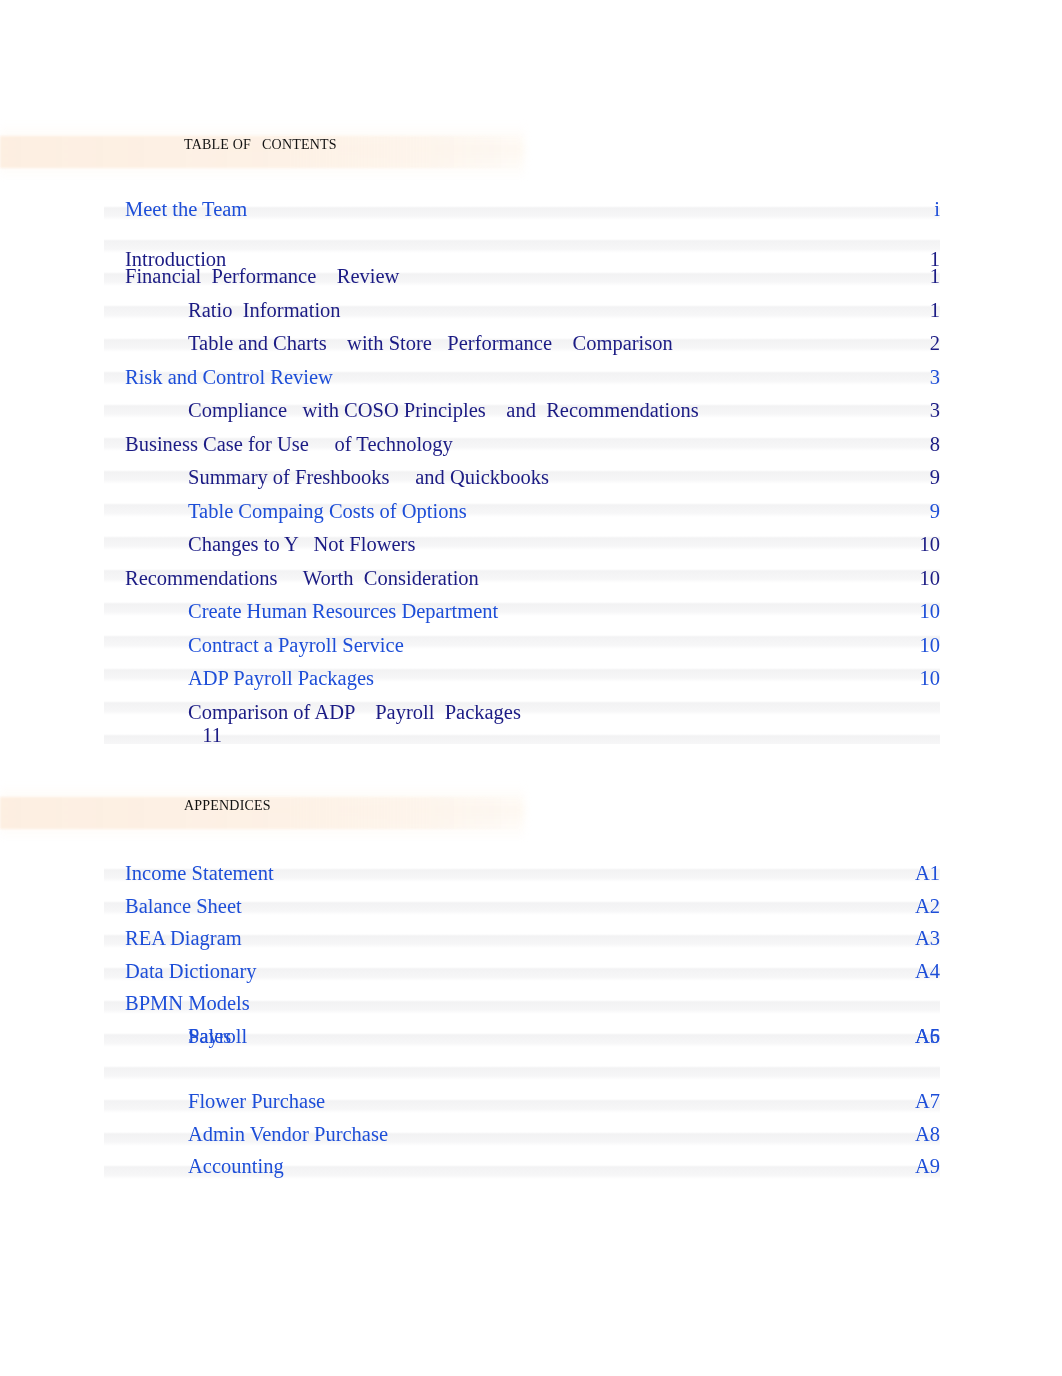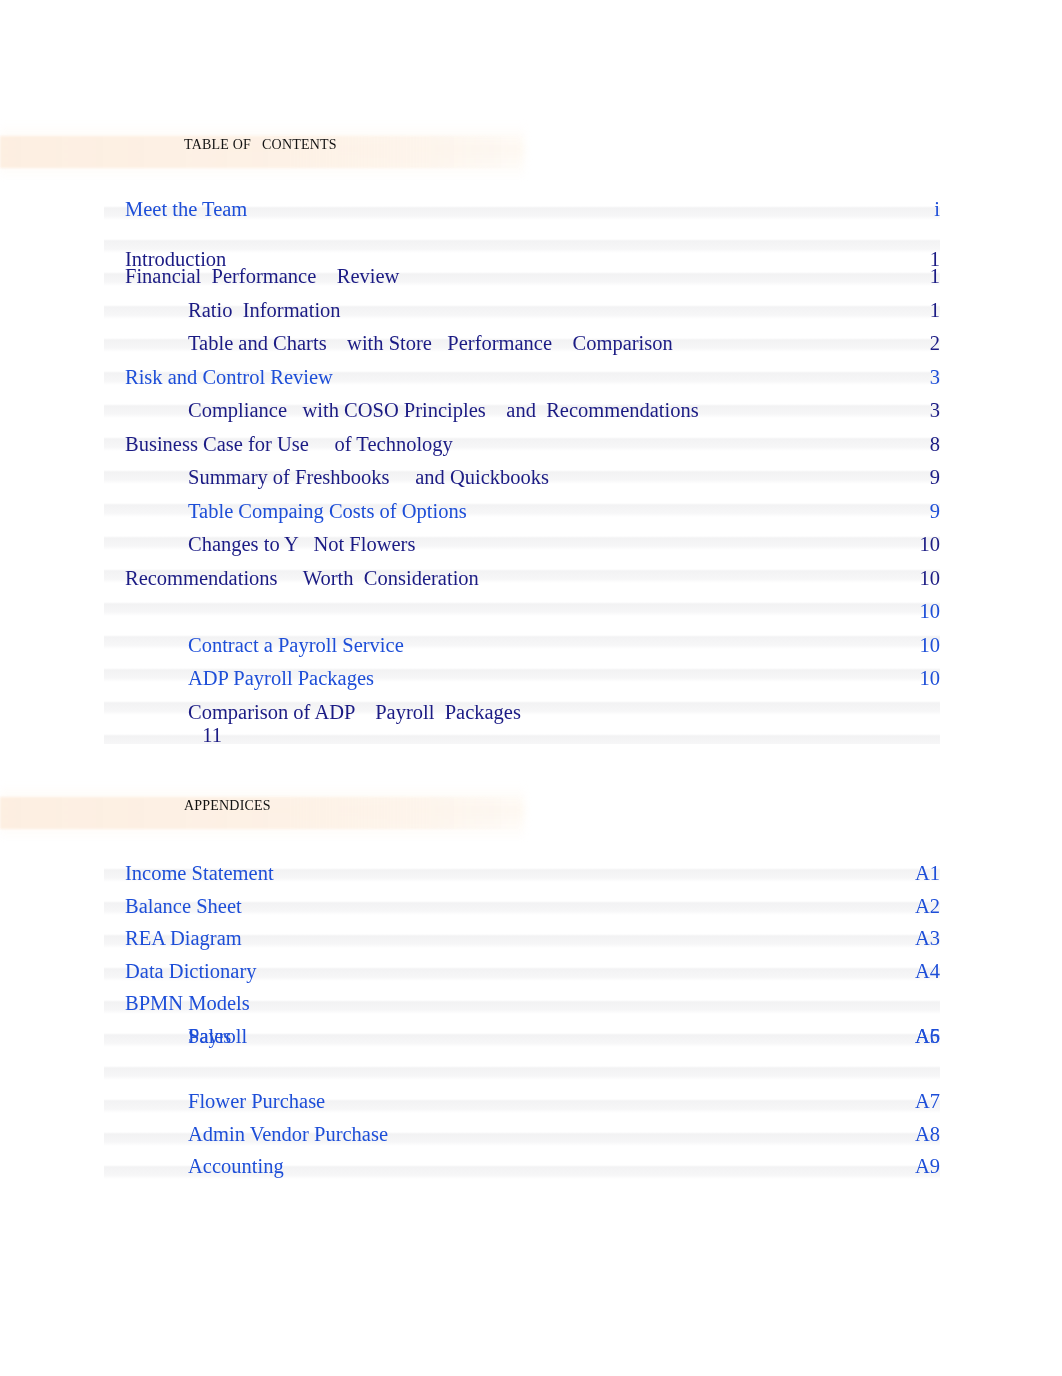--- a/index.html
+++ b/index.html
@@ -167,20 +167,21 @@
         <span class="label">Changes to Y   Not Flowers</span>
         <span class="filler"></span>
         <span class="page">10</span>
       </div>
       <div class="entry lvl1 c-blue" style="top: 566.5px;">
         <span class="label">Recommendations     Worth  Consideration</span>
         <span class="filler"></span>
         <span class="page">10</span>
       </div>
       <div class="entry lvl2 c-black" style="top: 600px;">
+        <span class="label">Create Human Resources Department</span>
         <span class="filler"></span>
         <span class="page">10</span>
       </div>
       <div class="entry lvl2 c-black" style="top: 633.5px;">
         <span class="label">Contract a Payroll Service</span>
         <span class="filler"></span>
         <span class="page">10</span>
       </div>
       <div class="entry lvl2 c-black" style="top: 667px;">
         <span class="label">ADP Payroll Packages</span>

